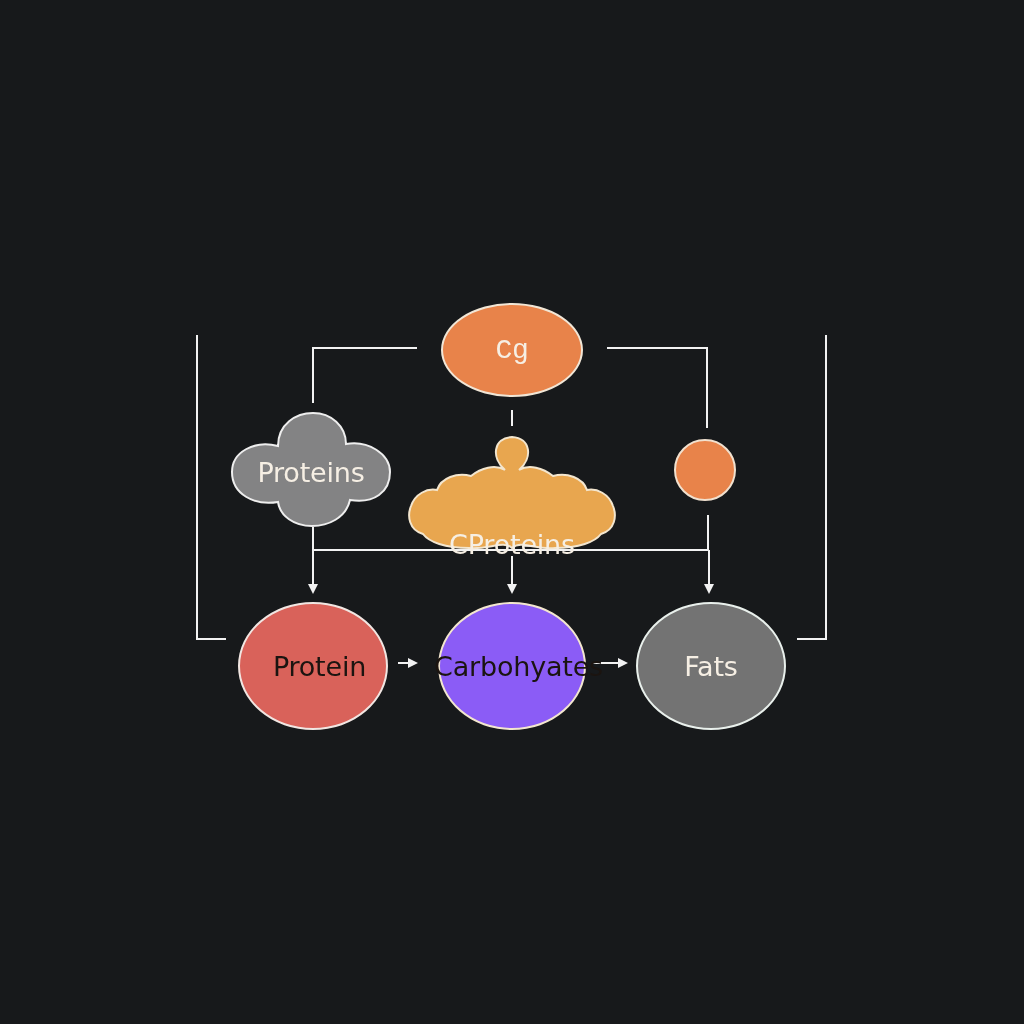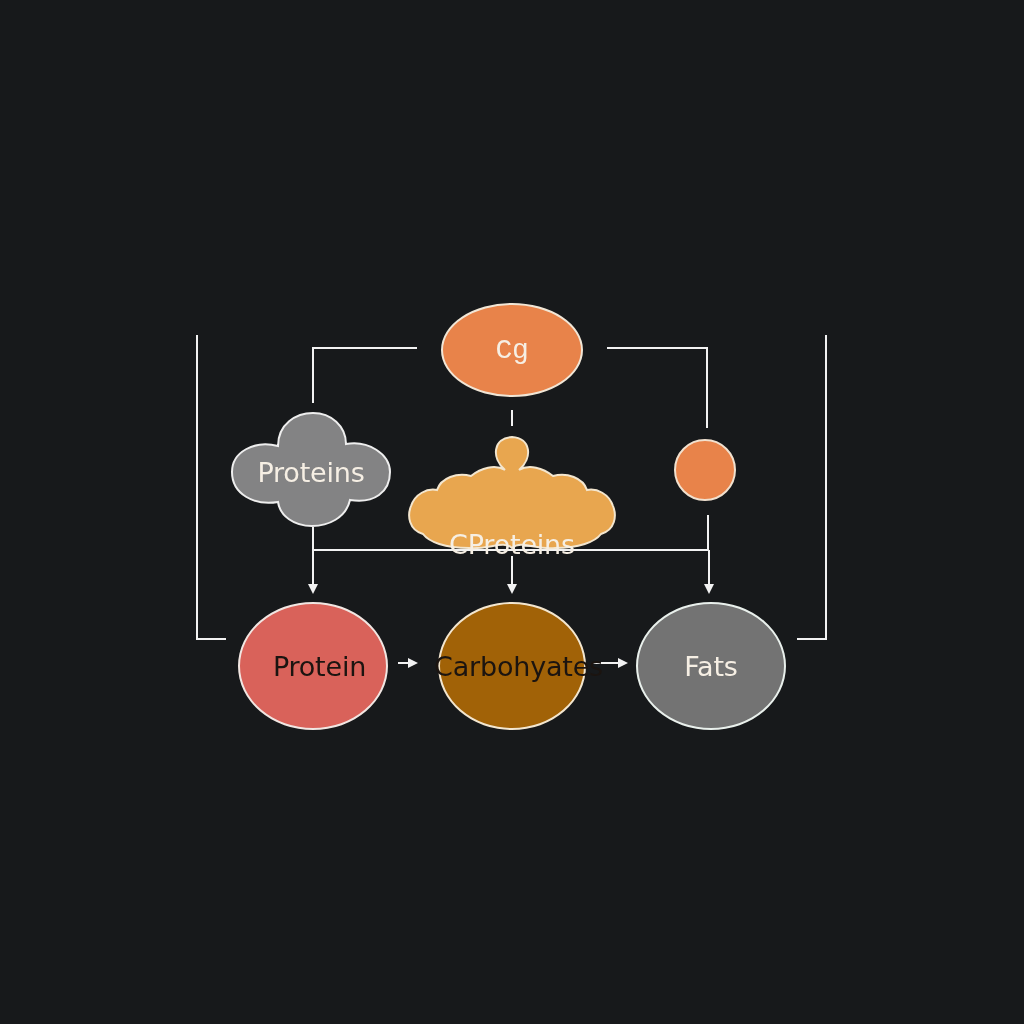--- a/index.html
+++ b/index.html
@@ -21,21 +21,21 @@
     }
     .ellipse { border-radius: 50%; border: 2px solid #f1e6d6; }
     .node-label { font-size: 27px; letter-spacing: -0.2px; }
     .label-light { color: #f6efe4; }
     .label-dark { color: #1b1410; margin-left: 13px; }
 
     #node-cg { left: 441px; top: 303px; width: 142px; height: 94px; background: #e8834a; }
     #node-cg .node-label { font-size: 28px; font-family: Liberation Mono, monospace; }
     #node-dot { left: 674px; top: 439px; width: 62px; height: 62px; background: #e8834a; border-color: #f1e1cf; }
     #node-protein { left: 238px; top: 602px; width: 150px; height: 128px; background: #d9625a; border-color: #f1e6e2; }
-    #node-carbs { left: 438px; top: 602px; width: 148px; height: 128px; background: #a16207; border-color: #f3e6cf; }
+    #node-carbs { left: 438px; top: 602px; width: 148px; height: 128px; background: #8b5cf6; border-color: #f3e6cf; }
     #node-fats { left: 636px; top: 602px; width: 150px; height: 128px; background: #737373; border-color: #e9f0ec; }
 
     .cloud-wrap { position: absolute; }
     .cloud-wrap svg { position: absolute; left: 0; top: 0; }
     .cloud-wrap .node-label {
       position: absolute; left: 0; right: 0; text-align: center;
     }
     #cloud-proteins { left: 228px; top: 410px; width: 166px; height: 118px; }
     #cloud-proteins .node-label { top: 47px; }
     #cloud-cproteins { left: 405px; top: 434px; width: 214px; height: 118px; }

